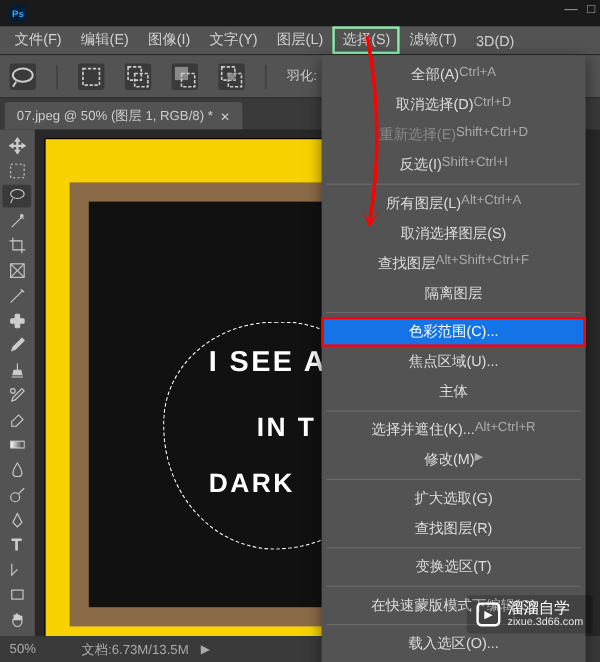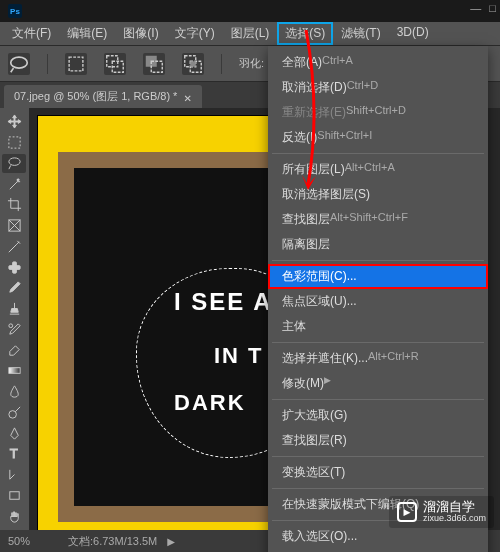--- a/index.html
+++ b/index.html
@@ -1,23 +1,23 @@
 <!DOCTYPE html>
 <html><head>
   <meta charset="utf-8">
   <style>
     * { margin: 0; padding: 0; box-sizing: border-box; font-family: "Microsoft YaHei", sans-serif; }
     body { width: 500px; height: 552px; background: #323232; overflow: hidden; position: relative; }
     
     .titlebar { height: 22px; background: #1a1a1a; display: flex; align-items: center; padding: 0 8px; }
     .titlebar .logo { width: 14px; height: 14px; background: #001e36; color: #31a8ff; font-size: 8px; font-weight: bold; display: flex; align-items: center; justify-content: center; border-radius: 2px; }
     
-    .menubar { height: 24px; background: #535353; display: flex; padding: 0 4px; font-size: 12px; color: #d0d0d0; border-bottom: 1px solid #2a2a2a; }
+    .menubar { height: 24px; background: #535353; display: flex; align-items: center; padding: 0 4px; font-size: 12px; color: #d0d0d0; border-bottom: 1px solid #2a2a2a; }
     .menubar .menu-item { padding: 3px 8px; cursor: pointer; }
-    .menubar .highlighted { border: 2px solid #0ea5e9; padding: 1px 6px; }
+    .menubar .highlighted { border: 2px solid #86efac; padding: 1px 6px; }
     
     .optionsbar { height: 36px; background: #535353; display: flex; align-items: center; padding: 0 8px; gap: 17px; border-bottom: 1px solid #2a2a2a; }
     .optionsbar .tool-icon { width: 22px; height: 22px; background: #3a3a3a; border-radius: 2px; display: flex; align-items: center; justify-content: center; color: #ccc; font-size: 12px; }
     .optionsbar .sep { width: 1px; height: 20px; background: #3a3a3a; }
     .optionsbar .label { font-size: 11px; color: #ccc; }
     
     .tabbar { height: 26px; background: #3a3a3a; display: flex; align-items: flex-end; padding: 0 4px; }
     .tabbar .tab { background: #535353; color: #ccc; font-size: 11px; padding: 4px 10px; border-top-left-radius: 3px; border-top-right-radius: 3px; display: flex; align-items: flex-end; gap: 6px; }
     .tabbar .tab .close { font-size: 10px; }
     
@@ -33,21 +33,21 @@
     .letterboard { position: absolute; top: 36px; left: 20px; width: 380px; height: 370px; background: #8b6b47; padding: 16px; }
     .letterboard-inner { width: 100%; height: 100%; background: #111; position: relative; }
     .letter-text { position: absolute; color: #fff; font-family: Arial, sans-serif; font-weight: bold; letter-spacing: 2px; }
     .lt1 { top: 120px; left: 100px; font-size: 24px; }
     .lt2 { top: 175px; left: 140px; font-size: 22px; }
     .lt3 { top: 222px; left: 100px; font-size: 22px; }
     
     .marquee { position: absolute; border: 1.5px dashed #fff; top: 100px; left: 62px; width: 190px; height: 190px; border-radius: 50% 48% 52% 50% / 45% 52% 48% 55%; }
     
     .dropdown { position: absolute; top: 46px; left: 268px; width: 220px; background: #535353; box-shadow: 0 4px 12px rgba(0,0,0,0.5); z-index: 100; font-size: 12px; color: #ddd; padding: 4px 0; }
-    .dropdown .item { display: flex; justify-content: flex-start; padding: 4px 14px; cursor: pointer; white-space: nowrap; }
+    .dropdown .item { display: flex; justify-content: center; padding: 4px 14px; cursor: pointer; white-space: nowrap; }
     .dropdown .item.disabled { color: #888; }
     .dropdown .item.highlighted { background: #1473e6; color: #fff; border: 2px solid #ff0000; padding: 2px 12px; }
     .dropdown .divider { height: 1px; background: #6a6a6a; margin: 3px 4px; }
     .dropdown .shortcut { color: #aaa; font-size: 11px; }
     .dropdown .arrow { font-size: 9px; color: #aaa; }
     
     .arrow-annotation { position: absolute; top: 30px; left: 296px; width: 30px; height: 170px; z-index: 101; pointer-events: none; }
     .arrow-annotation svg { width: 100%; height: 100%; }
     
     .statusbar { height: 22px; background: #3a3a3a; display: flex; align-items: center; padding: 0 8px; font-size: 11px; color: #aaa; gap: 10px; }

